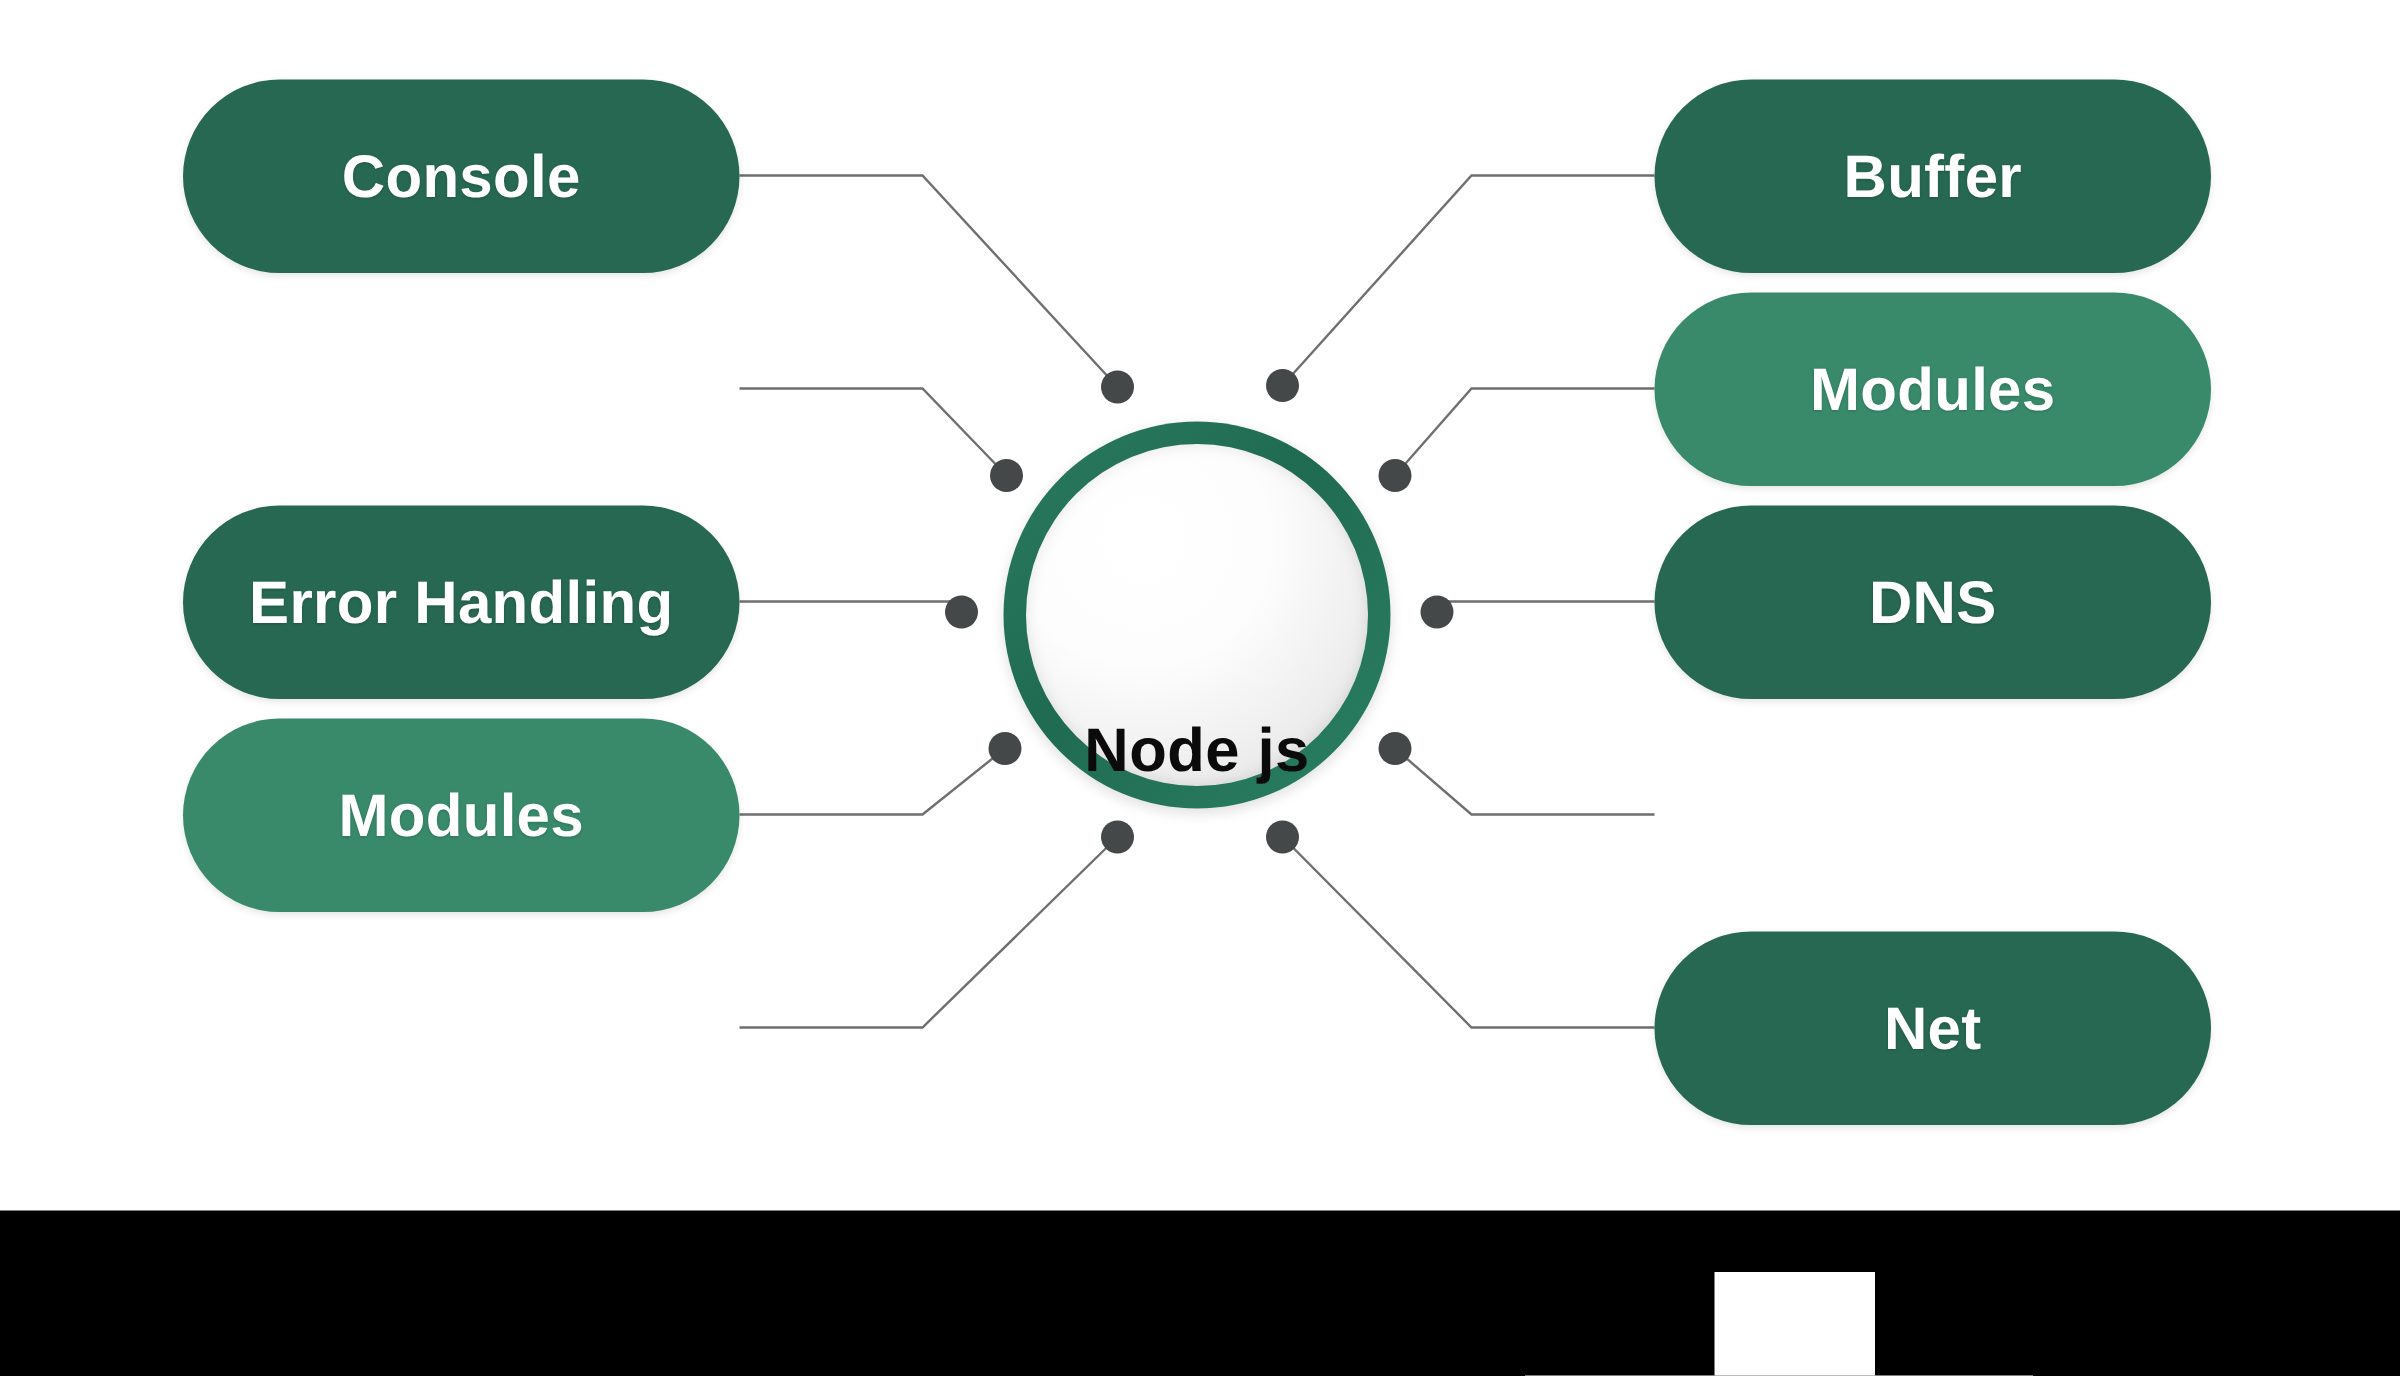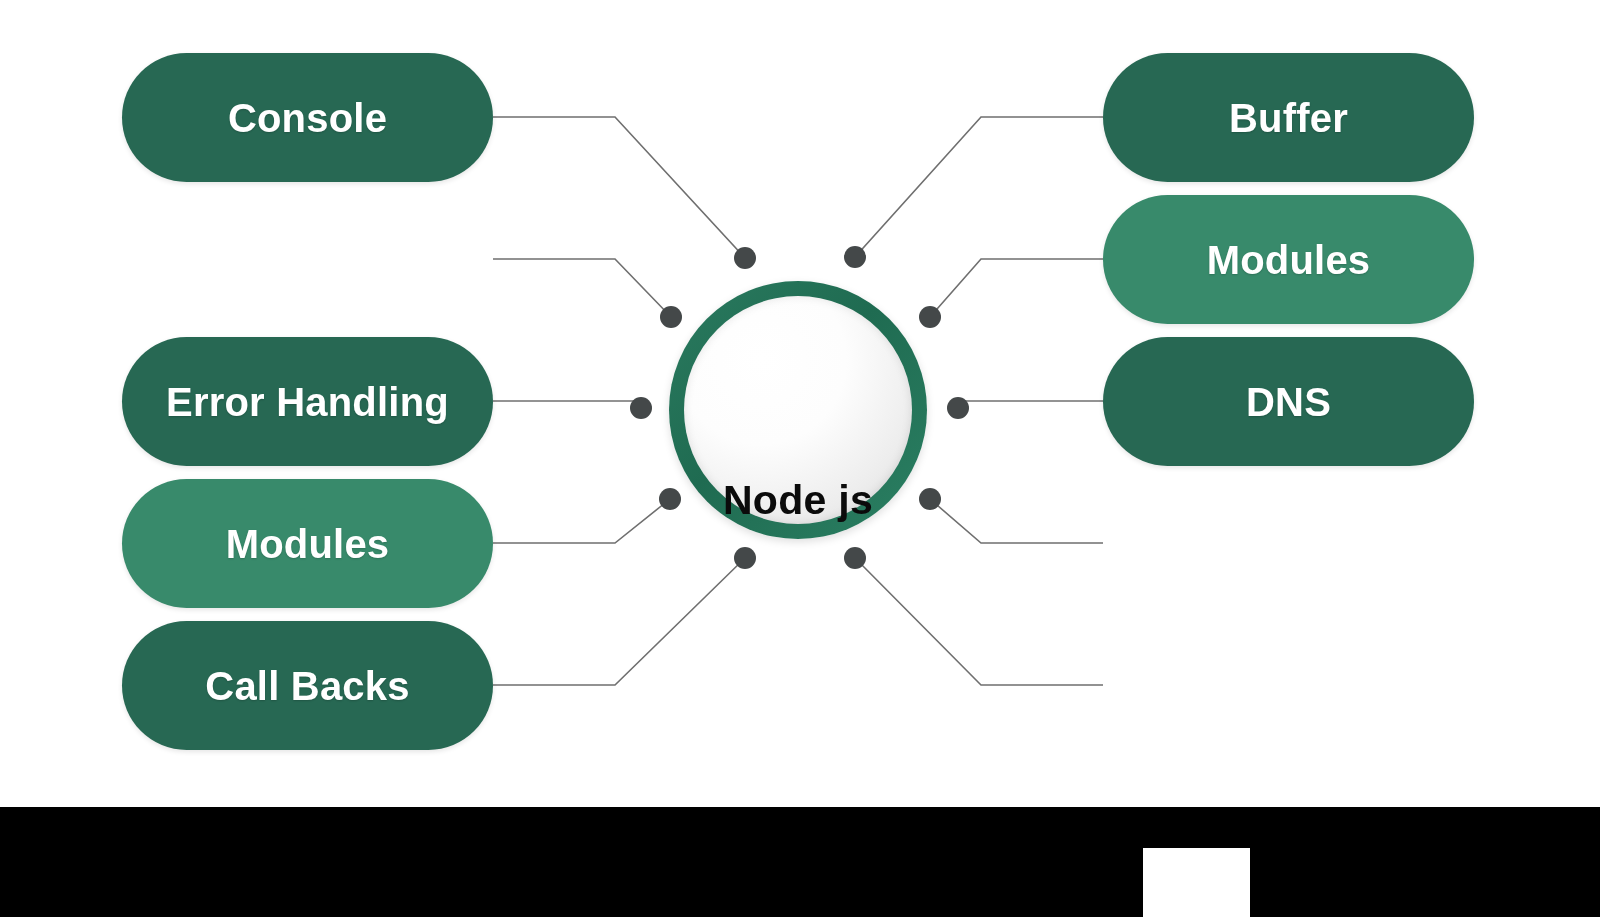--- a/index.html
+++ b/index.html
@@ -164,32 +164,32 @@
 
     <div class="pill dark col-left row-1">
       <span class="pill-label">Console</span>
     </div>
     <div class="pill dark col-left row-3">
       <span class="pill-label">Error Handling</span>
     </div>
     <div class="pill light col-left row-4">
       <span class="pill-label">Modules</span>
     </div>
-    <div class="pill dark col-left row-5">
-      <span class="pill-label">Call Backs</span>
-    </div>
 
     <div class="pill dark col-right row-1">
       <span class="pill-label">Buffer</span>
     </div>
     <div class="pill light col-right row-2">
       <span class="pill-label">Modules</span>
     </div>
     <div class="pill dark col-right row-3">
       <span class="pill-label">DNS</span>
+    </div>
+    <div class="pill dark col-right row-5">
+      <span class="pill-label">Net</span>
     </div>
 
     <div id="hub">
       <div id="hub-inner">
         <span id="hub-label">Node js</span>
       </div>
     </div>
 
     <div id="dot-layer">
         <div class="dot" style="left: 745px; top: 258px; background: rgb(68, 72, 73);"></div>

